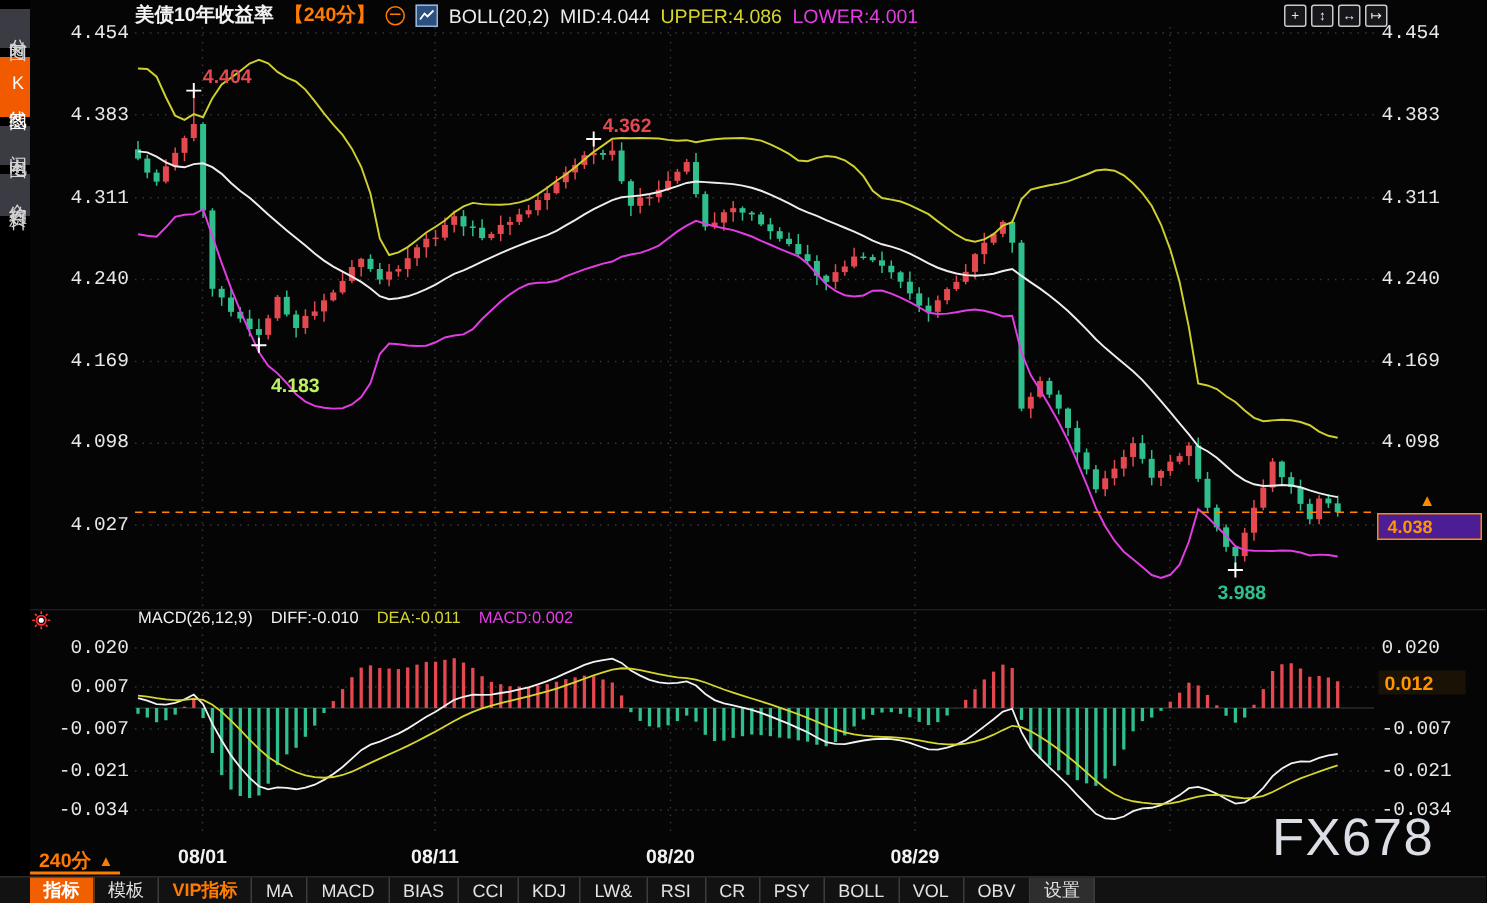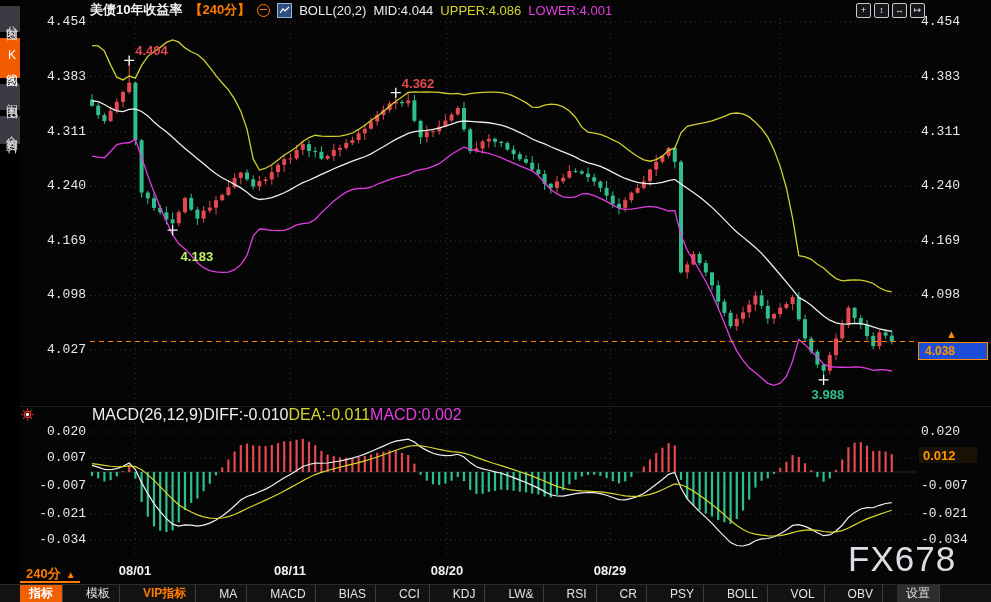--- a/index.html
+++ b/index.html
@@ -33,26 +33,26 @@
          font-size:9px;line-height:12px;text-align:center;border-radius:2px;cursor:pointer;}
 
   
   .axis-label{position:absolute;font-size:13px;color:#e9e9e9;z-index:4;width:62px;font-family:Liberation Mono, monospace;}
   .left-label{left:24px;text-align:right;}
   .right-label{left:921px;text-align:left;}
 
   .ann{position:absolute;font-size:13px;font-weight:700;z-index:4;}
 
   .price-badge{position:absolute;left:918px;top:342px;width:62px;height:14px;border:1px solid #ff8c00;
-               color:#ff9500;background:#1d4ed8;font-size:12px;font-weight:700;padding:1px 0 1px 6px;z-index:4;}
+               color:#ff9500;background:#4c1d95;font-size:12px;font-weight:700;padding:1px 0 1px 6px;z-index:4;}
   .badge-arrow{position:absolute;left:946px;top:329px;color:#ff8c00;font-size:11px;z-index:4;line-height:1;}
   .macd-badge{position:absolute;left:919px;top:447px;width:50px;height:14px;background:#1b1206;
               color:#ff9500;font-size:13px;font-weight:600;padding:1px 4px;z-index:4;}
 
-  .macd-header{position:absolute;left:92px;top:406px;font-size:16px;z-index:4;display:flex;
+  .macd-header{position:absolute;left:92px;top:406px;font-size:11px;z-index:4;display:flex;gap:12px;
                white-space:nowrap;}
   .m-title,.m-diff{color:#f0f0f0;}
   .m-dea{color:#d6d62e;}
   .m-macd{color:#e23de2;}
   .sun-icon{position:absolute;left:21px;top:407px;z-index:4;cursor:pointer;}
 
   
   .x-axis-label{position:absolute;top:563px;width:60px;text-align:center;font-size:13px;
                 font-weight:700;color:#f2f2f2;z-index:4;}
   .x-current{position:absolute;top:563px;color:#ff8a00;font-size:13px;font-weight:700;background:#000;
@@ -61,21 +61,21 @@
               z-index:6;cursor:pointer;display:flex;gap:5px;align-items:center;}
   .period-tab .arr{font-size:10px;}
   .period-underline{position:absolute;left:20px;top:581px;width:60px;height:2px;background:#ff7b00;z-index:6;}
 
   .watermark{position:absolute;left:848px;top:541px;font-size:35px;color:#e7ebf2;z-index:5;
              letter-spacing:1px;opacity:.95;line-height:1;}
 
   
   .footer{position:absolute;left:0;top:584px;width:991px;height:18px;background:#121212;
           border-top:1px solid #2b2b2b;display:flex;align-items:stretch;z-index:7;
-          padding-left:20px;box-sizing:border-box;gap:14px;}
+          padding-left:20px;box-sizing:border-box;}
   .ftab{font-size:12px;color:#e3e3e3;padding:0 9px;border-right:1px solid #3c3c3c;cursor:pointer;
         display:flex;align-items:center;white-space:nowrap;}
   .ftab.active{background:#f06000;color:#fff;font-weight:700;}
   .ftab.vip{color:#ff7b00;font-weight:700;}
   .ftab.settings{background:#2e2e2e;}
 </style>
 </head>
 <body>
 
 <div class="app" id="app">

